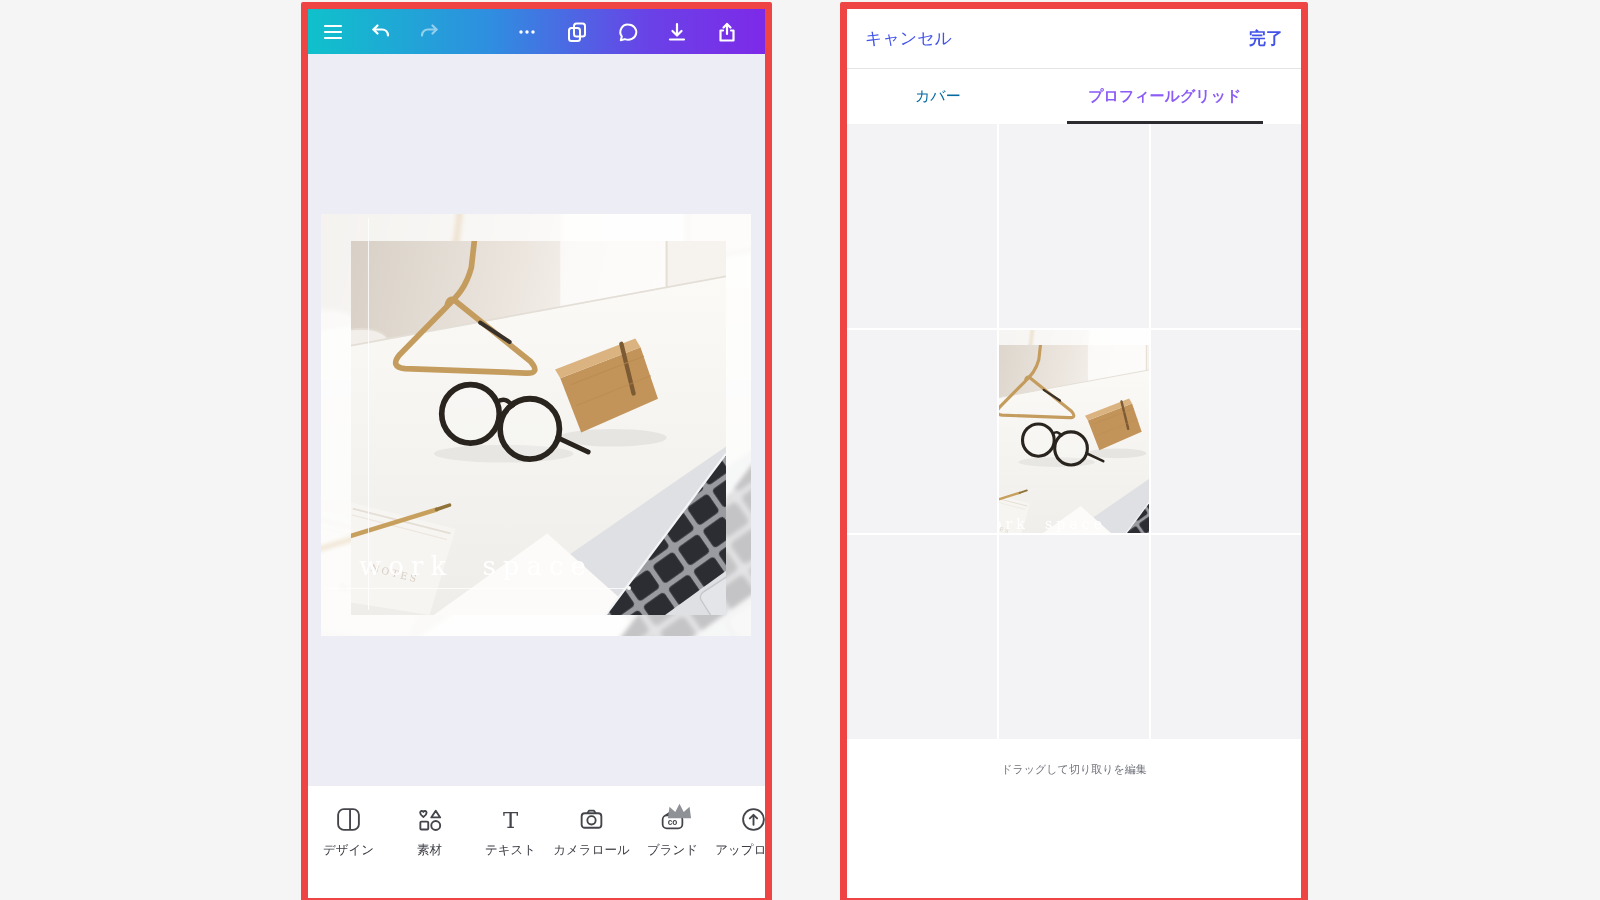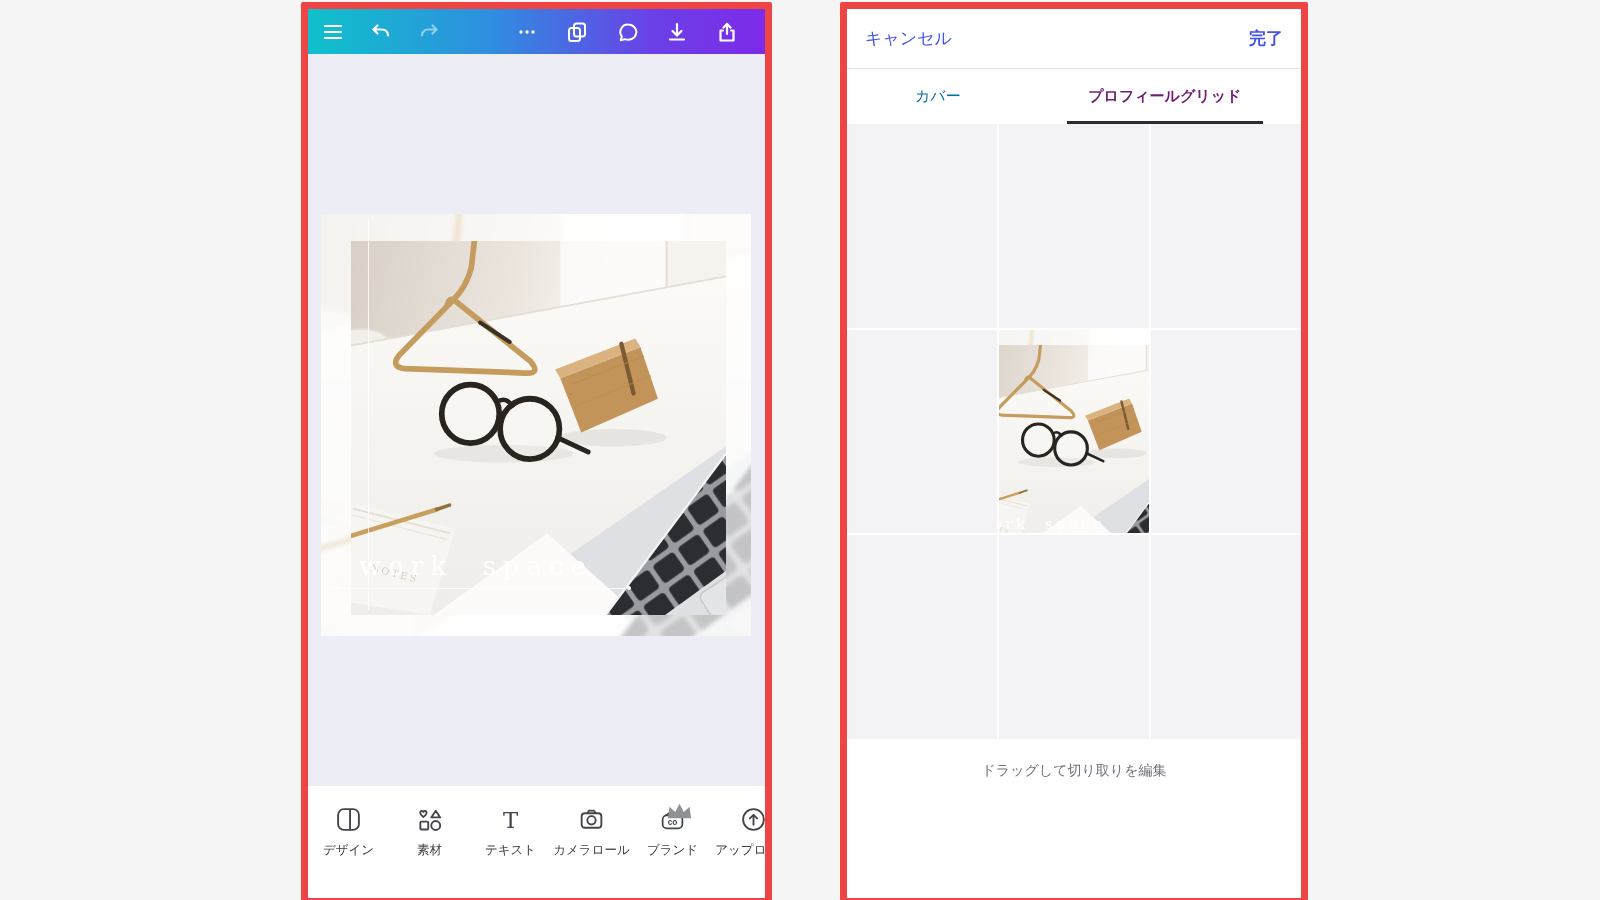--- a/index.html
+++ b/index.html
@@ -43,29 +43,29 @@
 
   
   .cov-header{position:relative;height:60px;border-bottom:1px solid #e4e4e7;
               display:flex;align-items:center;justify-content:space-between;padding:0 18px;box-sizing:border-box;}
   .cov-cancel,.cov-done{font-size:17px;color:#4353e9;cursor:pointer;}
   .cov-done{font-weight:600;}
   .cov-title{position:absolute;left:0;right:0;text-align:center;font-size:17px;font-weight:700;color:#17181c;pointer-events:none;}
   .cov-tabs{position:relative;height:55px;display:flex;}
   .cov-tab{display:flex;align-items:center;justify-content:center;font-size:15px;cursor:pointer;}
   .tab-1{flex:0 0 40%;color:#0369a1;}
-  .tab-2{flex:0 0 60%;color:#701a75;font-weight:600;}
+  .tab-2{flex:0 0 60%;color:#8b5cf6;font-weight:600;}
   .tab-underline{position:absolute;bottom:0;left:220px;width:196px;height:3px;background:#2c2c30;}
   .cov-grid{position:absolute;left:0;top:115px;width:454px;height:615px;background:#ffffff;
             display:grid;grid-template-columns:1fr 1fr 1fr;grid-template-rows:1fr 1fr 1fr;gap:2px;}
   .cell{background:#f3f3f5;}
   .cell-img{position:relative;overflow:hidden;cursor:grab;}
   .mini{position:absolute;left:-43px;top:0;width:430px;height:422px;transform:scale(0.551);transform-origin:0 0;}
   .cov-hint{position:absolute;left:0;top:730px;width:100%;text-align:center;padding-top:23px;
-            font-size:14px;color:#70737b;}
+            font-size:11px;color:#70737b;}
   .hidden-defs{position:absolute;width:0;height:0;overflow:hidden;}
 </style>
 </head>
 <body>
 
 <svg class="hidden-defs" aria-hidden="true">
   <defs>
     <linearGradient id="wallgrad" x1="0" y1="0" x2="1" y2="0.2">
       <stop offset="0" stop-color="#d8d0c6"></stop>
         <stop offset="0.45" stop-color="#ece6df"></stop>

